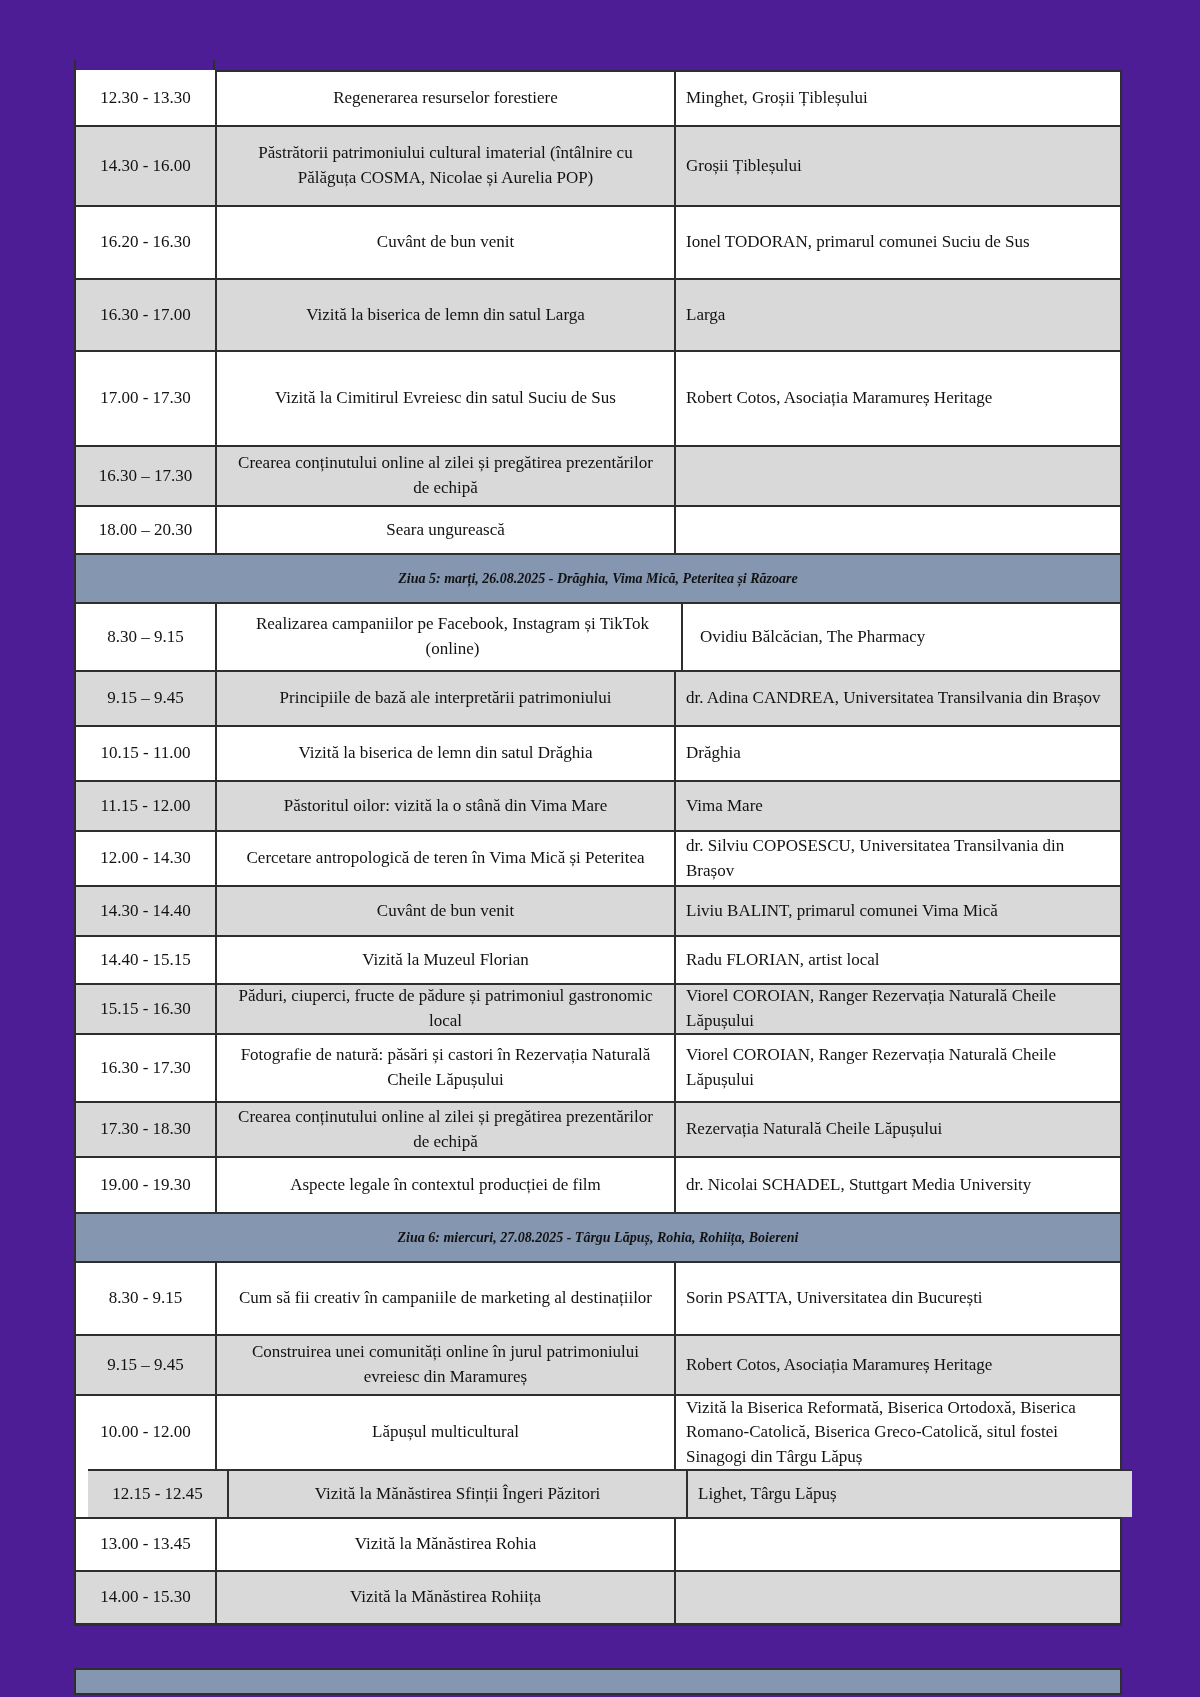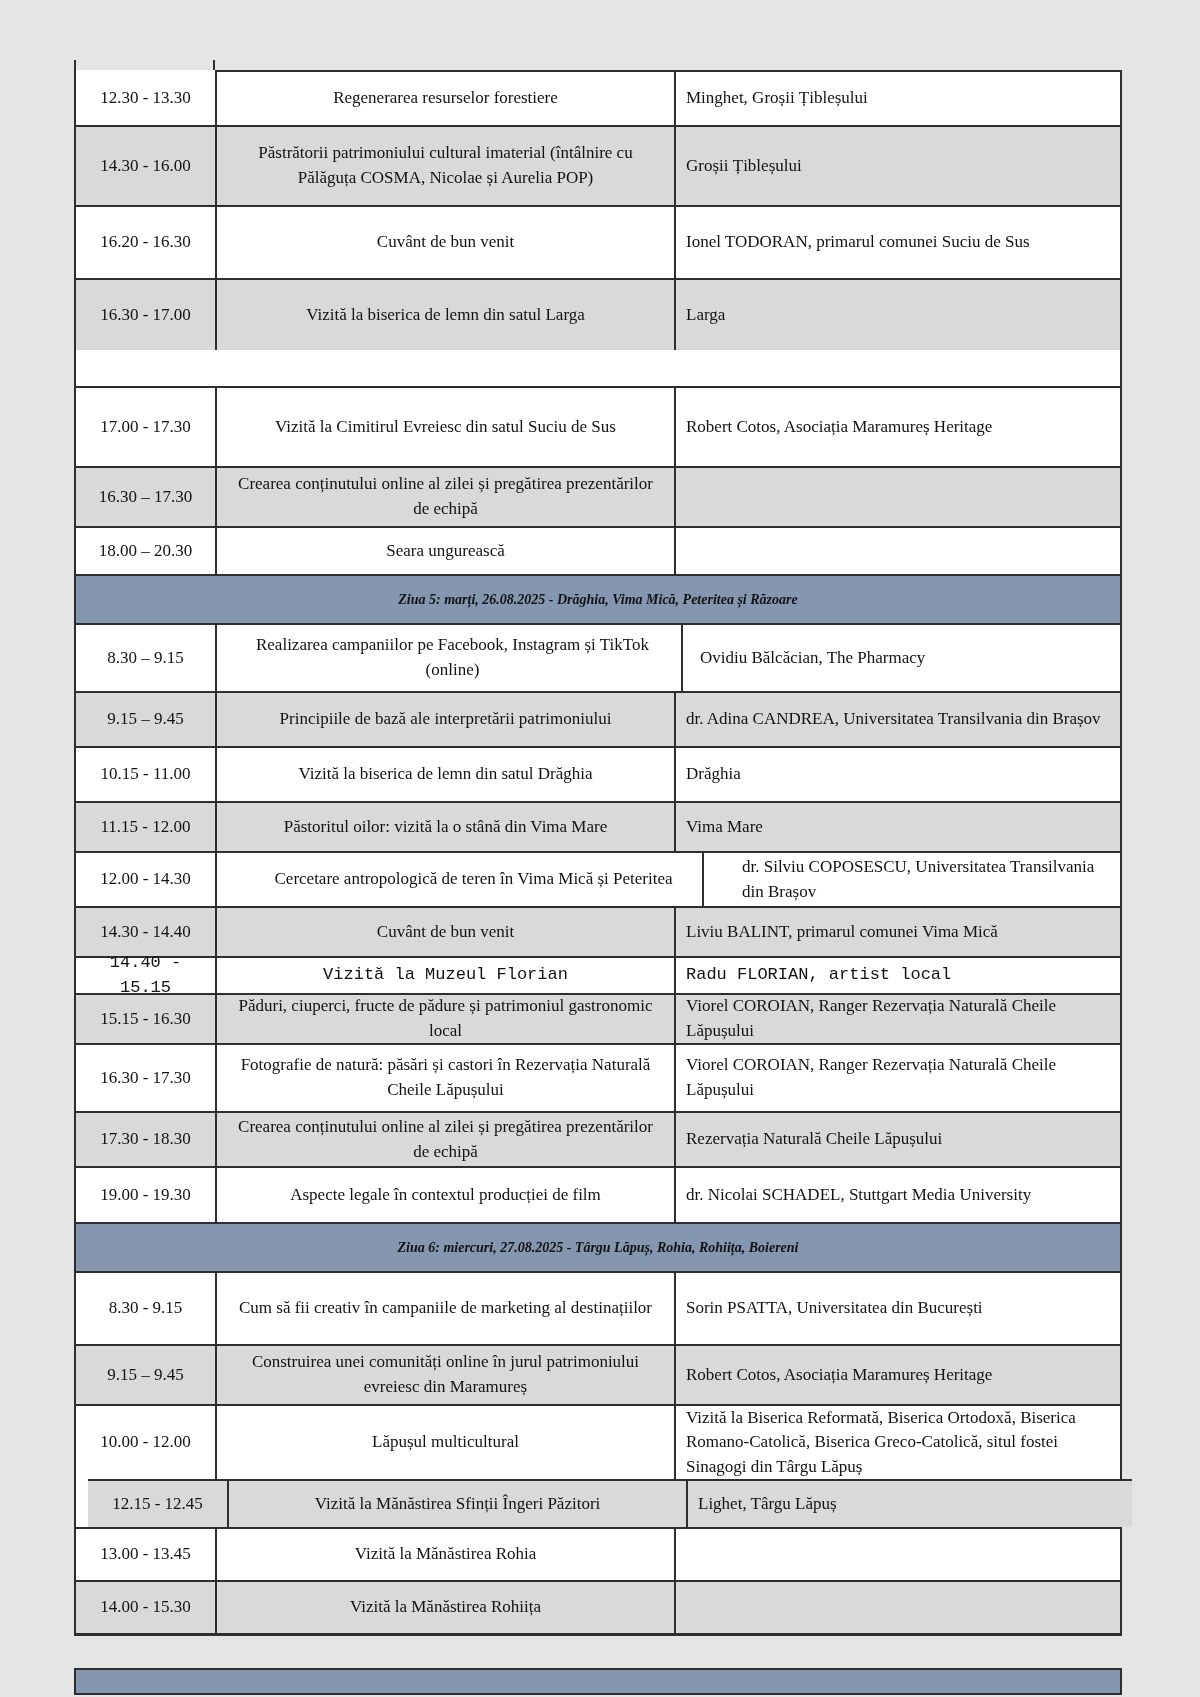--- a/index.html
+++ b/index.html
@@ -8,21 +8,21 @@
     --gray:#d9d9d9;
     --text:#121212;
   }
   *{margin:0;padding:0;box-sizing:border-box;}
   html,body{background:#ffffff;}
   body{
     width:1200px;height:1697px;position:relative;overflow:hidden;
     font-family:"Liberation Serif","DejaVu Serif",serif;
     color:var(--text);
   }
-  .page{position:absolute;inset:0;background:#e5e5e5;}
+  .page{position:absolute;inset:0;background:#4c1d95;}
   .sched{
     position:absolute;left:74px;top:70px;width:1048px;
     border:2px solid var(--border);
     border-bottom-width:3px;
     background:#ffffff;
   }
   .sched > div:not(:first-child){border-top:2px solid var(--border);}
   .t-row{display:flex;width:100%;}
   .t-row.shaded{background:var(--gray);}
   .cell{display:flex;align-items:center;font-size:17px;line-height:1.45;}
@@ -64,21 +64,21 @@
       <div class="t-row" style="height: 73px;">
         <div class="cell c1">16.20 - 16.30</div>
         <div class="cell c2">Cuvânt de bun venit</div>
         <div class="cell c3">Ionel TODORAN, primarul comunei Suciu de Sus</div>
       </div>
       <div class="t-row shaded" style="height: 72px;">
         <div class="cell c1">16.30 - 17.00</div>
         <div class="cell c2">Vizită la biserica de lemn din satul Larga</div>
         <div class="cell c3">Larga</div>
       </div>
-      <div class="t-row" style="height: 80px; margin-top: 36px;">
+      <div class="t-row" style="height: 95px;">
         <div class="cell c1">17.00 - 17.30</div>
         <div class="cell c2">Vizită la Cimitirul Evreiesc din satul Suciu de Sus</div>
         <div class="cell c3">Robert Cotos, Asociația Maramureș Heritage</div>
       </div>
       <div class="t-row shaded" style="height: 60px;">
         <div class="cell c1">16.30 – 17.30</div>
         <div class="cell c2">Crearea conținutului online al zilei și pregătirea prezentărilor de echipă</div>
         <div class="cell c3"></div>
       </div>
       <div class="t-row" style="height: 48px;">
@@ -99,31 +99,31 @@
       <div class="t-row" style="height: 55px;">
         <div class="cell c1">10.15 - 11.00</div>
         <div class="cell c2">Vizită la biserica de lemn din satul Drăghia</div>
         <div class="cell c3">Drăghia</div>
       </div>
       <div class="t-row shaded" style="height: 50px;">
         <div class="cell c1">11.15 - 12.00</div>
         <div class="cell c2">Păstoritul oilor: vizită la o stână din Vima Mare</div>
         <div class="cell c3">Vima Mare</div>
       </div>
-      <div class="t-row" style="height: 55px; gap: 28px;">
+      <div class="t-row" style="height: 55px;">
         <div class="cell c1">12.00 - 14.30</div>
         <div class="cell c2">Cercetare antropologică de teren în Vima Mică și Peteritea</div>
         <div class="cell c3">dr. Silviu COPOSESCU, Universitatea Transilvania din Brașov</div>
       </div>
       <div class="t-row shaded" style="height: 50px;">
         <div class="cell c1">14.30 - 14.40</div>
         <div class="cell c2">Cuvânt de bun venit</div>
         <div class="cell c3">Liviu BALINT, primarul comunei Vima Mică</div>
       </div>
-      <div class="t-row" style="height: 37px; font-family: Liberation Mono, monospace;">
+      <div class="t-row" style="height: 48px;">
         <div class="cell c1">14.40 - 15.15</div>
         <div class="cell c2">Vizită la Muzeul Florian</div>
         <div class="cell c3">Radu FLORIAN, artist local</div>
       </div>
       <div class="t-row shaded" style="height: 50px;">
         <div class="cell c1">15.15 - 16.30</div>
         <div class="cell c2">Păduri, ciuperci, fructe de pădure și patrimoniul gastronomic local</div>
         <div class="cell c3">Viorel COROIAN, Ranger Rezervația Naturală Cheile Lăpușului</div>
       </div>
       <div class="t-row" style="height: 68px;">

